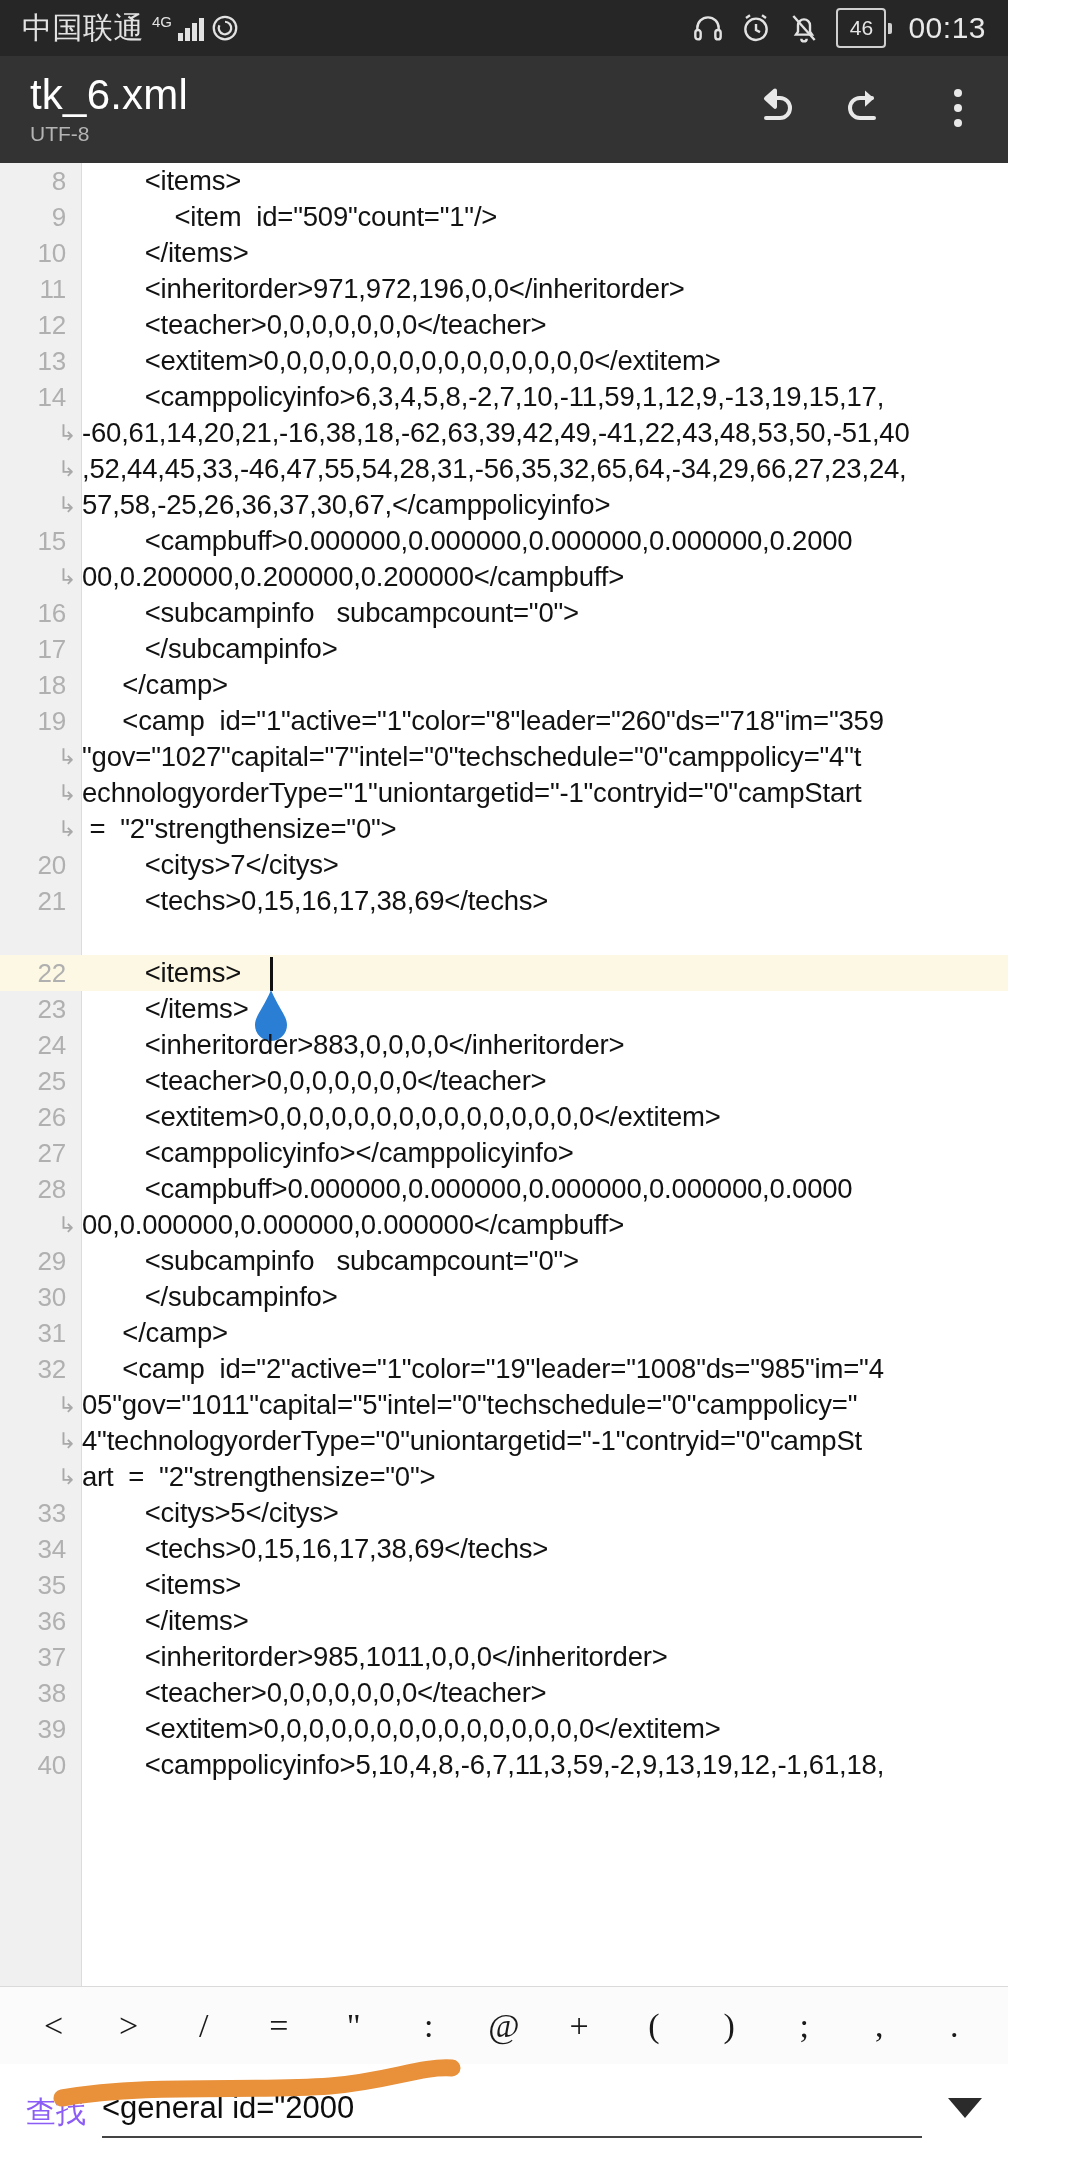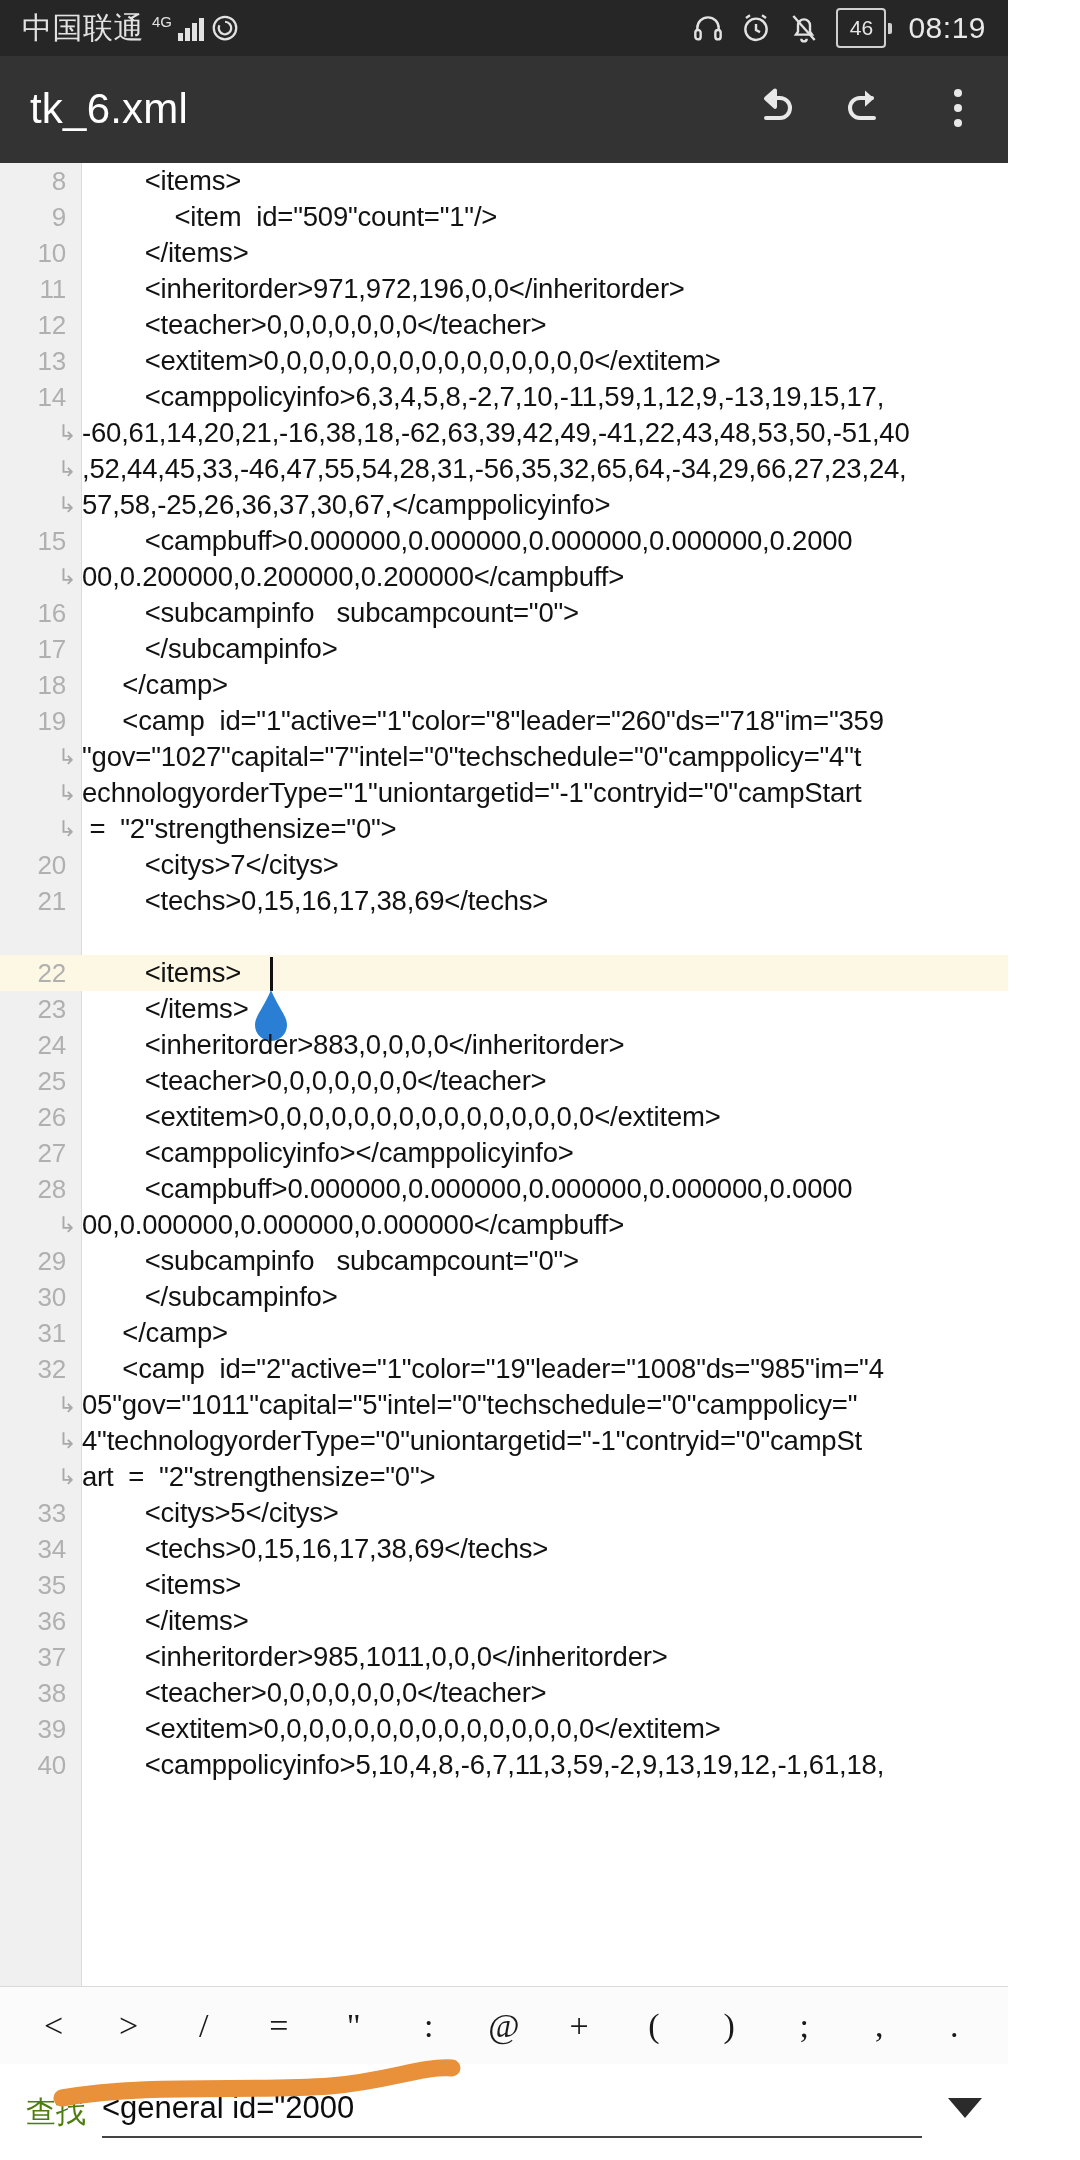--- a/index.html
+++ b/index.html
@@ -96,21 +96,21 @@
   .sym {
     font-size: 34px; color: #1a1a1a; min-width: 44px; text-align: center;
     font-family: "Liberation Serif", "DejaVu Serif", serif;
   }
 
   
   .findbar {
     flex: 0 0 96px; background: #ffffff; display: flex; align-items: center;
     padding: 0 26px; position: relative;
   }
-  .find-label { font-size: 30px; color: #4d7c0f; margin-right: 16px; white-space: nowrap; }
+  .find-label { font-size: 30px; color: #8b5cf6; margin-right: 16px; white-space: nowrap; }
   .find-input-wrap { flex: 1 1 auto; position: relative; }
   .find-input {
     width: 100%; border: 0; border-bottom: 2px solid #444; background: transparent;
     font-size: 31px; color: #0d0d0d; padding: 4px 0 10px 0; outline: none;
     font-family: "Liberation Sans", "DejaVu Sans", sans-serif;
   }
   .find-caret-dropdown {
     flex: 0 0 60px; display: flex; align-items: center; justify-content: flex-end;
     padding-bottom: 8px;
   }
@@ -175,27 +175,28 @@
         <svg width="32" height="32" viewBox="0 0 24 24" fill="none" stroke="#e2e2e2" stroke-width="1.8">
             <path d="M6 17h12l-1.5-2.2V10a4.5 4.5 0 0 0-9 0v4.8L6 17z"></path>
             <path d="M10 20a2 2 0 0 0 4 0"></path>
             <path d="M4 3l16 18"></path>
           </svg>
       </span>
       <span class="battery">
         <span class="shell">46</span>
         <span class="nub"></span>
       </span>
-      <span class="clock">08:19</span>
+      <span class="clock">00:13</span>
     </div>
   </div>
 
   <div class="appbar">
     <div class="appbar-titles">
       <div class="app-title">tk_6.xml</div>
+      <div class="app-subtitle">UTF-8</div>
     </div>
     <div class="appbar-actions">
       <span class="act">
         <svg width="48" height="48" viewBox="0 0 24 24" fill="none" stroke="#e8e8e8" stroke-width="2" stroke-linecap="round" stroke-linejoin="round">
             <path d="M9 7H15a5 5 0 0 1 0 10H8"></path>
             <polyline points="12 3 8 7 12 11" fill="#e8e8e8" stroke="none"></polyline>
             <path d="M12.5 3.2 8 7.3l4.5 4.1z" fill="#e8e8e8"></path>
           </svg>
       </span>
       <span class="act">

